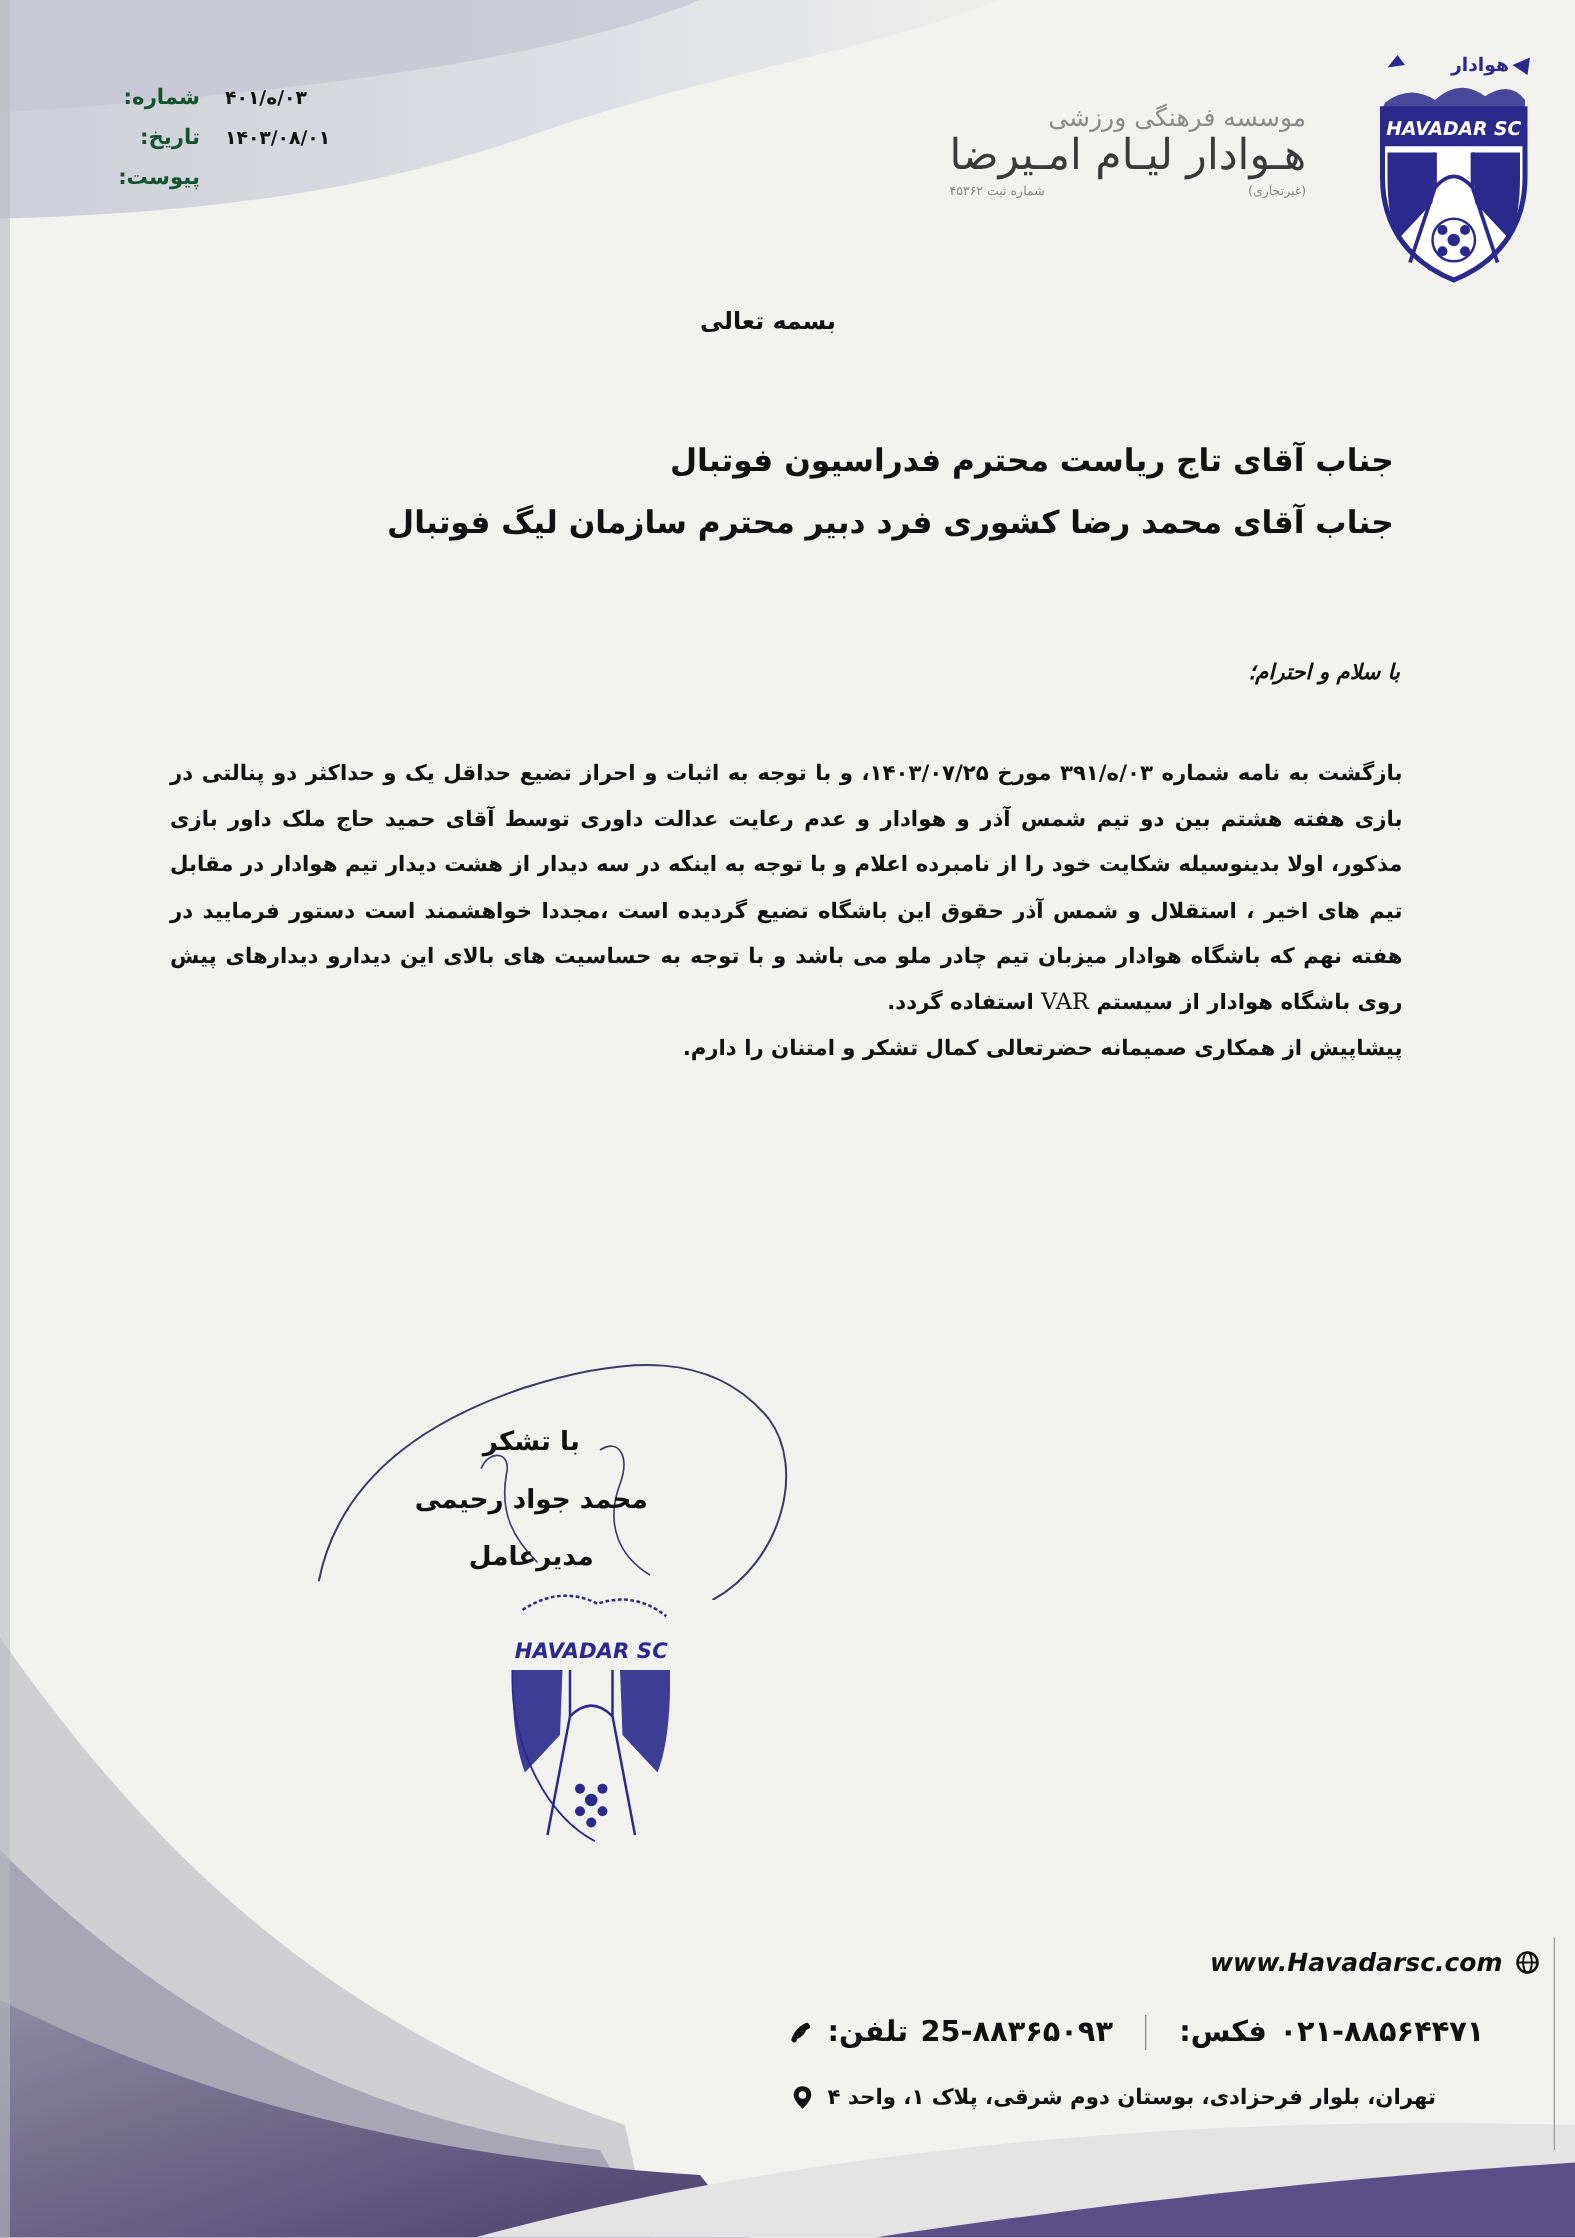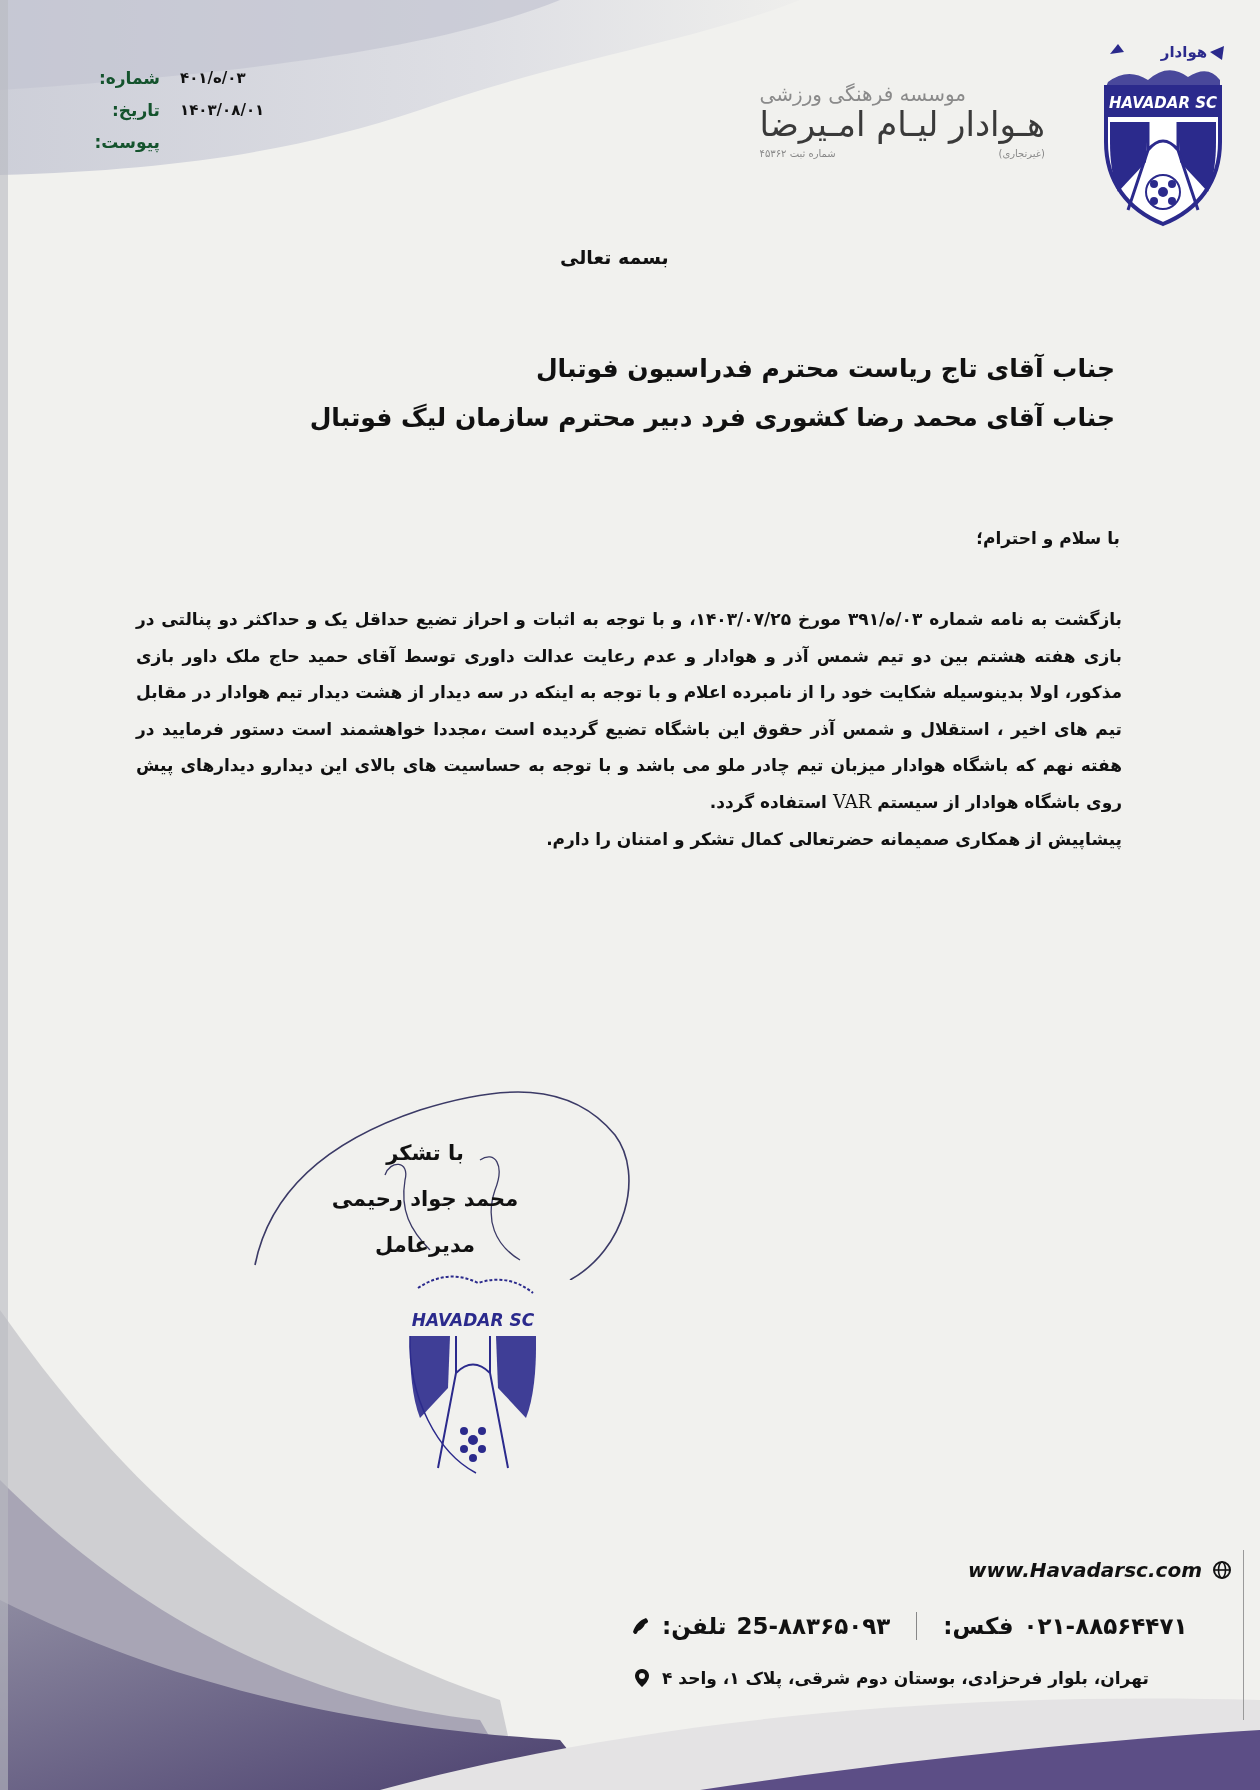--- a/index.html
+++ b/index.html
@@ -13,33 +13,33 @@
   .layer { position: absolute; z-index: 2; }
   .rtl { direction: rtl; unicode-bidi: isolate; }
 
   
   .meta { left: 90px; top: 62px; width: 220px; }
   .meta-row { display: flex; flex-direction: row-reverse; align-items: center; height: 32px; }
   .meta-label { font-size: 17px; font-weight: bold; color: #14532d; width: 70px; text-align: right; }
   .meta-value { font-size: 15px; font-weight: bold; color: #111; flex: 1; text-align: left; padding-left: 20px; letter-spacing: 0.5px; }
 
   
-  .org { right: 215px; top: 82px; text-align: left; }
+  .org { right: 215px; top: 82px; text-align: right; }
   .org-sub { font-size: 20px; color: #8a8a8a; letter-spacing: 0.5px; }
   .org-name { font-size: 34px; color: #3a3a3a; margin-top: -2px; letter-spacing: 2px; }
   .org-foot { display: flex; justify-content: space-between; font-size: 10px; color: #888; margin-top: 4px; }
 
   .logo-top { right: 22px; top: 32px; width: 150px; height: 195px; }
 
   .bismillah { left: 560px; top: 246px; width: 120px; text-align: left; font-size: 19px; font-weight: bold; }
 
   .addressee { right: 145px; top: 354px; text-align: right; }
   .addressee div { font-size: 25px; font-weight: 900; margin-bottom: 20px; }
 
-  .greeting { right: 140px; top: 528px; font-size: 17px; font-weight: bold; }
+  .greeting { right: 140px; top: 528px; font-size: 17px; font-weight: bold; font-style: italic; }
 
   .body-text {
     right: 138px; top: 601px; width: 986px;
     font-size: 17px; font-weight: bold; line-height: 36.6px;
     text-align: justify; text-align-last: right;
   }
   .var { font-family: "DejaVu Serif", serif; font-weight: normal; font-size: 18px; }
 
   
   .sig-loop { left: 240px; top: 1080px; width: 400px; height: 200px; }

